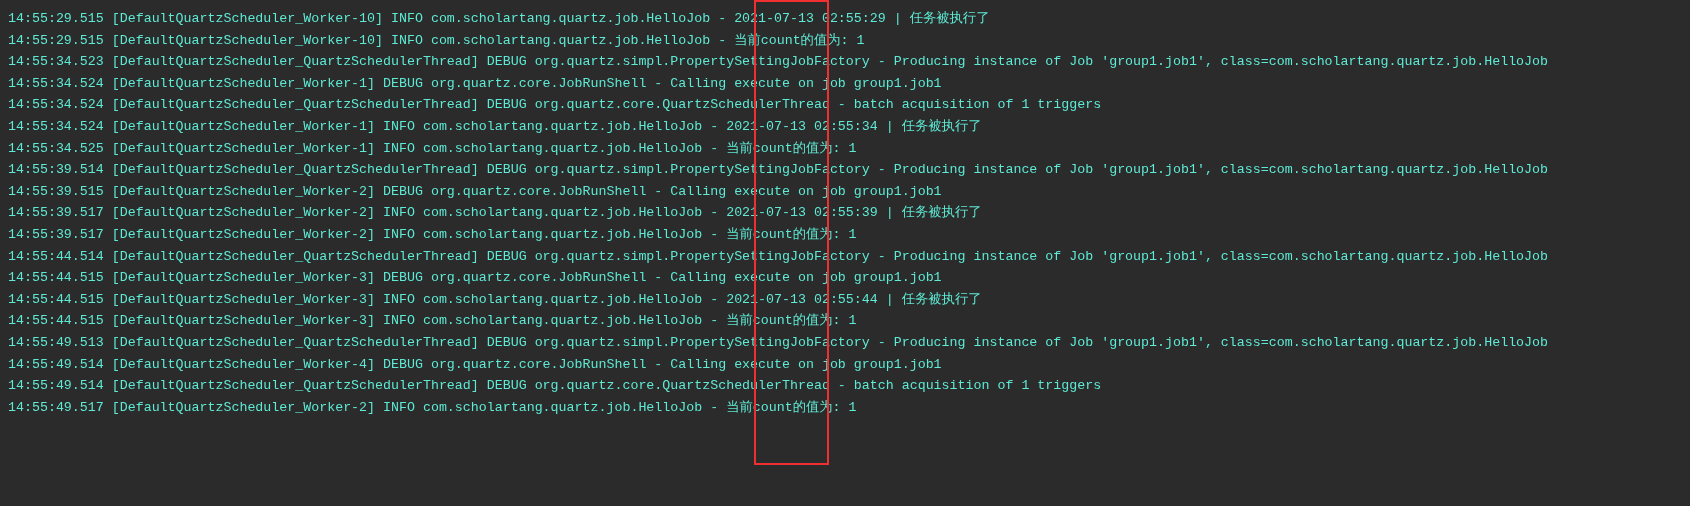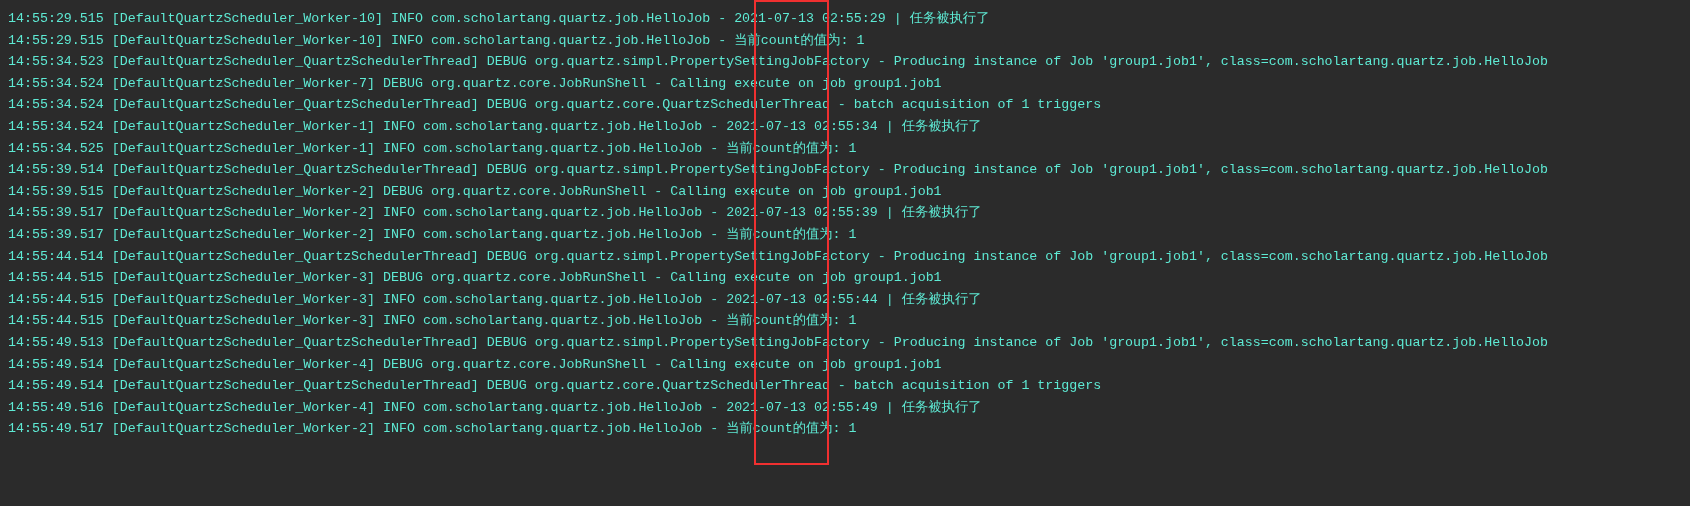--- a/index.html
+++ b/index.html
@@ -29,31 +29,30 @@
       pointer-events: none;
     }
   </style>
 </head>
 <body>
 
 <div id="log-container">
     <div class="log-line">14:55:29.515 [DefaultQuartzScheduler_Worker-10] INFO com.scholartang.quartz.job.HelloJob - 2021-07-13 02:55:29 | 任务被执行了</div>
     <div class="log-line">14:55:29.515 [DefaultQuartzScheduler_Worker-10] INFO com.scholartang.quartz.job.HelloJob - 当前count的值为: 1</div>
     <div class="log-line">14:55:34.523 [DefaultQuartzScheduler_QuartzSchedulerThread] DEBUG org.quartz.simpl.PropertySettingJobFactory - Producing instance of Job 'group1.job1', class=com.scholartang.quartz.job.HelloJob</div>
-    <div class="log-line">14:55:34.524 [DefaultQuartzScheduler_Worker-7] DEBUG org.quartz.core.JobRunShell - Calling execute on job group1.job1</div>
+    <div class="log-line">14:55:34.524 [DefaultQuartzScheduler_Worker-1] DEBUG org.quartz.core.JobRunShell - Calling execute on job group1.job1</div>
     <div class="log-line">14:55:34.524 [DefaultQuartzScheduler_QuartzSchedulerThread] DEBUG org.quartz.core.QuartzSchedulerThread - batch acquisition of 1 triggers</div>
     <div class="log-line">14:55:34.524 [DefaultQuartzScheduler_Worker-1] INFO com.scholartang.quartz.job.HelloJob - 2021-07-13 02:55:34 | 任务被执行了</div>
     <div class="log-line">14:55:34.525 [DefaultQuartzScheduler_Worker-1] INFO com.scholartang.quartz.job.HelloJob - 当前count的值为: 1</div>
     <div class="log-line">14:55:39.514 [DefaultQuartzScheduler_QuartzSchedulerThread] DEBUG org.quartz.simpl.PropertySettingJobFactory - Producing instance of Job 'group1.job1', class=com.scholartang.quartz.job.HelloJob</div>
     <div class="log-line">14:55:39.515 [DefaultQuartzScheduler_Worker-2] DEBUG org.quartz.core.JobRunShell - Calling execute on job group1.job1</div>
     <div class="log-line">14:55:39.517 [DefaultQuartzScheduler_Worker-2] INFO com.scholartang.quartz.job.HelloJob - 2021-07-13 02:55:39 | 任务被执行了</div>
     <div class="log-line">14:55:39.517 [DefaultQuartzScheduler_Worker-2] INFO com.scholartang.quartz.job.HelloJob - 当前count的值为: 1</div>
     <div class="log-line">14:55:44.514 [DefaultQuartzScheduler_QuartzSchedulerThread] DEBUG org.quartz.simpl.PropertySettingJobFactory - Producing instance of Job 'group1.job1', class=com.scholartang.quartz.job.HelloJob</div>
     <div class="log-line">14:55:44.515 [DefaultQuartzScheduler_Worker-3] DEBUG org.quartz.core.JobRunShell - Calling execute on job group1.job1</div>
     <div class="log-line">14:55:44.515 [DefaultQuartzScheduler_Worker-3] INFO com.scholartang.quartz.job.HelloJob - 2021-07-13 02:55:44 | 任务被执行了</div>
     <div class="log-line">14:55:44.515 [DefaultQuartzScheduler_Worker-3] INFO com.scholartang.quartz.job.HelloJob - 当前count的值为: 1</div>
     <div class="log-line">14:55:49.513 [DefaultQuartzScheduler_QuartzSchedulerThread] DEBUG org.quartz.simpl.PropertySettingJobFactory - Producing instance of Job 'group1.job1', class=com.scholartang.quartz.job.HelloJob</div>
     <div class="log-line">14:55:49.514 [DefaultQuartzScheduler_Worker-4] DEBUG org.quartz.core.JobRunShell - Calling execute on job group1.job1</div>
     <div class="log-line">14:55:49.514 [DefaultQuartzScheduler_QuartzSchedulerThread] DEBUG org.quartz.core.QuartzSchedulerThread - batch acquisition of 1 triggers</div>
-    <div class="log-line">14:55:49.516 [DefaultQuartzScheduler_Worker-4] INFO com.scholartang.quartz.job.HelloJob - 2021-07-13 02:55:49 | 任务被执行了</div>
     <div class="log-line">14:55:49.517 [DefaultQuartzScheduler_Worker-2] INFO com.scholartang.quartz.job.HelloJob - 当前count的值为: 1</div>
   </div>
 <div class="highlight-box"></div>
 
 </body></html>

